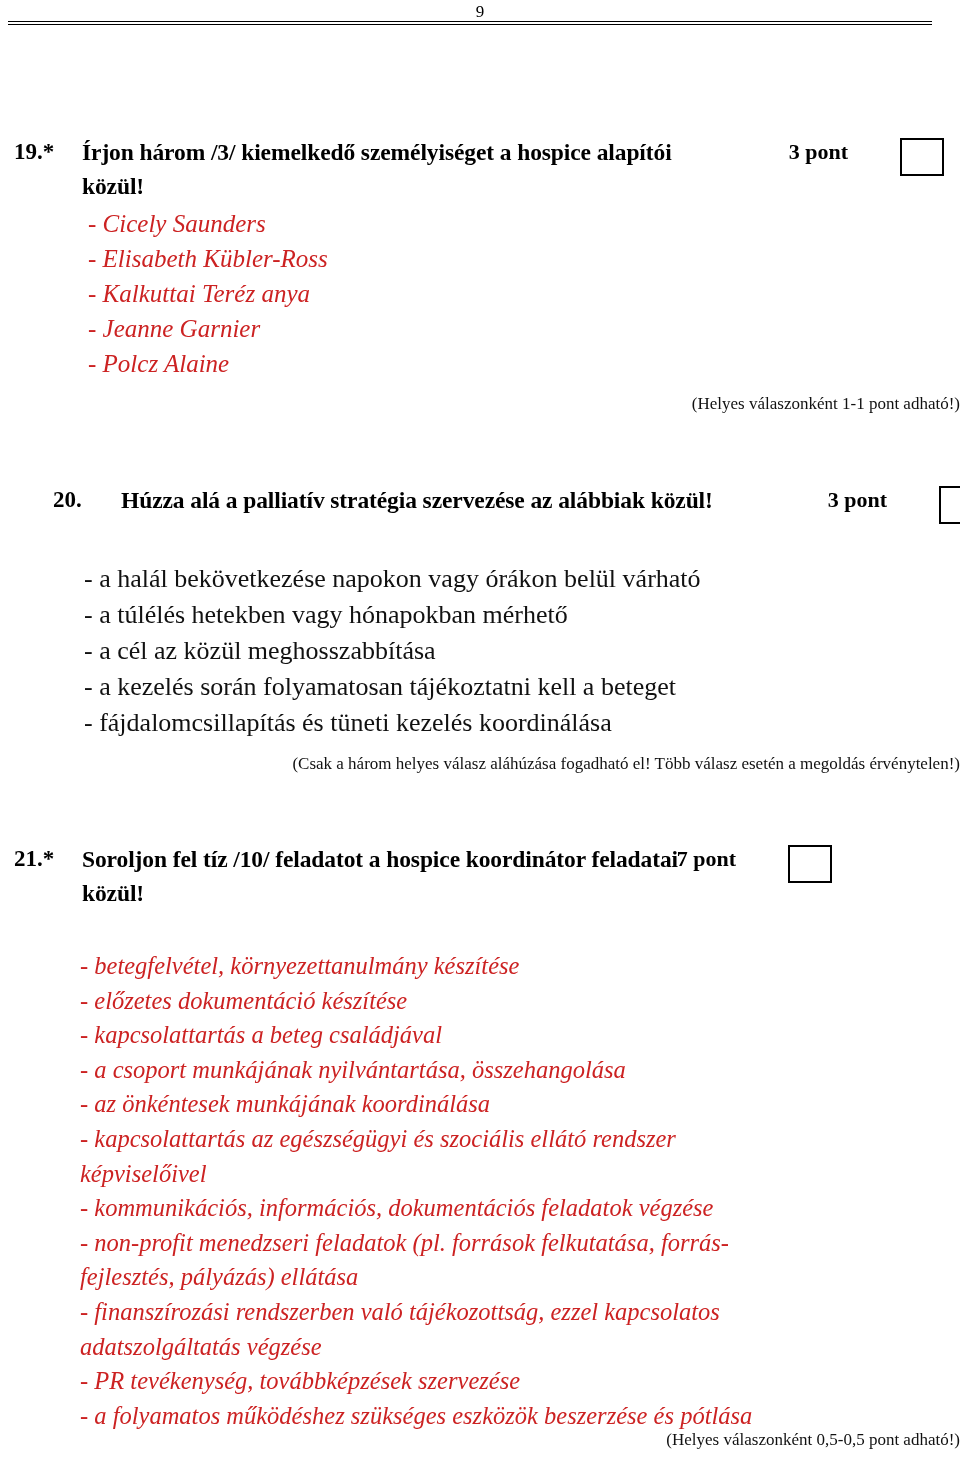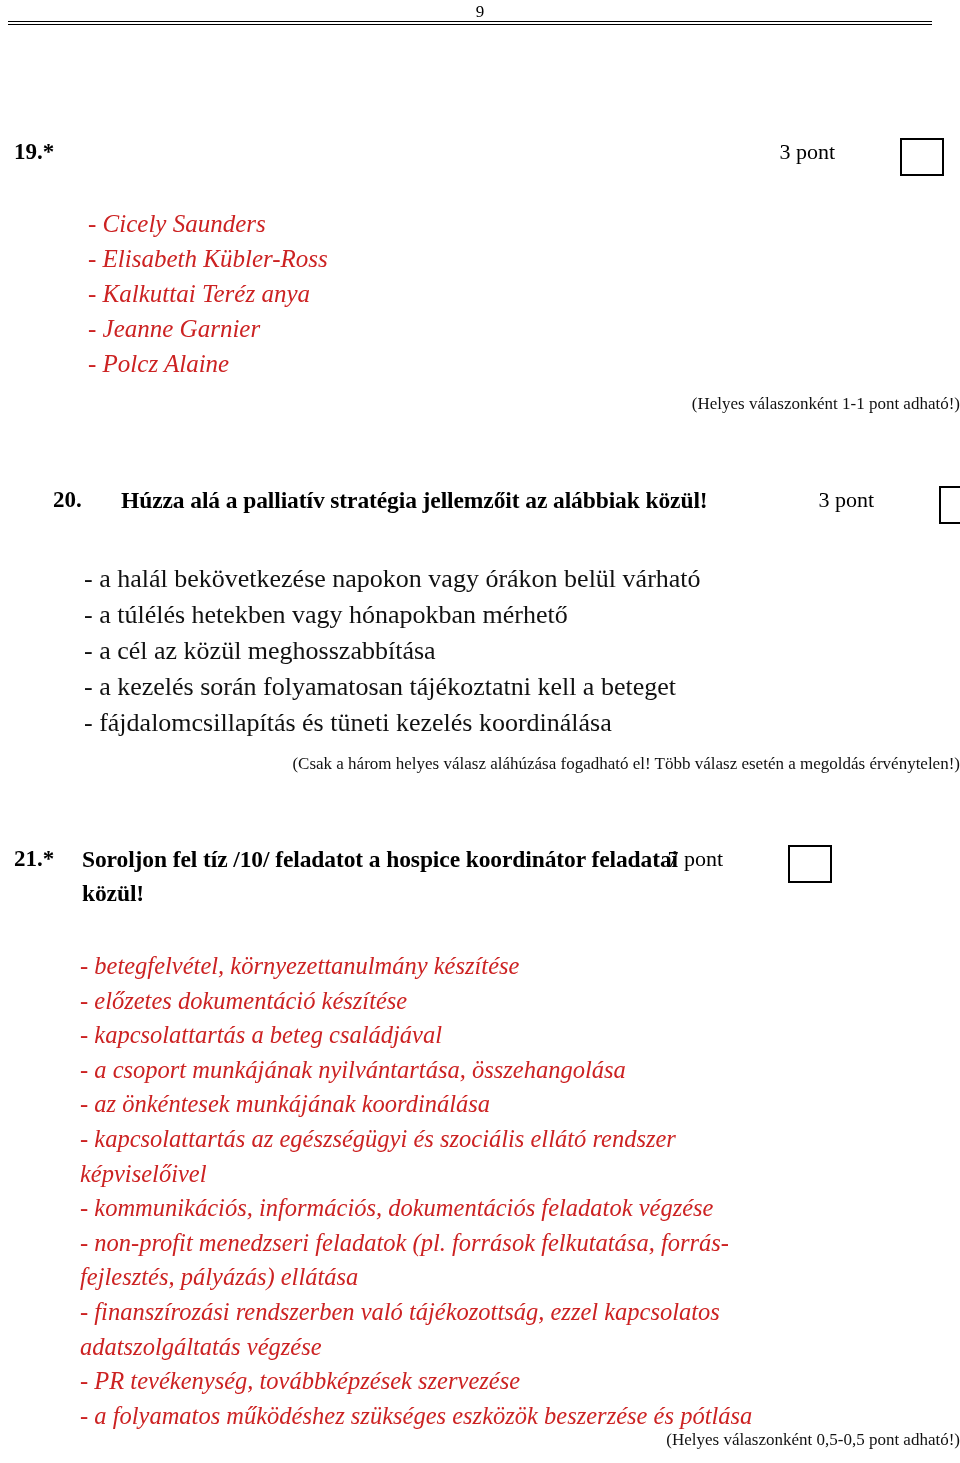--- a/index.html
+++ b/index.html
@@ -67,23 +67,23 @@
     margin: 0;
     padding: 0 0 0 82px;
     font-weight: bold;
     font-size: 23.5px;
     line-height: 34px;
     width: 640px;
     letter-spacing: -0.1px;
   }
   .q-points {
     position: absolute;
-    right: 125px;
+    right: 112px;
     top: 0;
-    font-weight: normal;
+    font-weight: bold;
     font-size: 22px;
     line-height: 34px;
     white-space: nowrap;
   }
   .q-box {
     position: absolute;
     right: 16px;
     top: 3px;
     width: 44px;
     height: 38px;
@@ -181,39 +181,40 @@
 <body>
 
 <div class="page-header">
   <div class="page-number">9</div>
   <div class="header-rule"></div>
 </div>
 
 <div id="q19-block" class="question">
   <div class="q-row">
     <span class="q-number">19.*</span>
+    <p class="q-title">Írjon három /3/ kiemelkedő személyiséget a hospice alapítói közül!</p>
     <span class="q-points">3 pont</span>
     <span class="q-box"></span>
   </div>
 </div>
 
 <ul id="q19-list" class="answer-list ans-red list-q19">
   <li>- Cicely Saunders</li>
   <li>- Elisabeth Kübler-Ross</li>
   <li>- Kalkuttai Teréz anya</li>
   <li>- Jeanne Garnier</li>
   <li>- Polcz Alaine</li>
 </ul>
 
 <div id="q19-note" class="note note-right">(Helyes válaszonként 1-1 pont adható!)</div>
 
 <div id="q20-block" class="question">
   <div class="q-row">
     <span class="q-number">20.</span>
-    <p class="q-title">Húzza alá a palliatív stratégia jellemzőit az alábbiak közül!</p>
+    <p class="q-title">Húzza alá a palliatív stratégia szervezése az alábbiak közül!</p>
     <span class="q-points">3 pont</span>
     <span class="q-box"></span>
   </div>
 </div>
 
 <ul id="q20-list" class="answer-list ans-black list-q20">
   <li><span class="dash">- </span><span>a halál bekövetkezése napokon vagy órákon belül várható</span></li>
   <li><span class="dash">- </span><span class="u-red">a túlélés hetekben vagy hónapokban mérhető</span></li>
   <li><span class="dash">- </span><span>a cél az közül meghosszabbítása</span></li>
   <li><span class="dash">- </span><span class="u-red">a kezelés során folyamatosan tájékoztatni kell a beteget</span></li>

